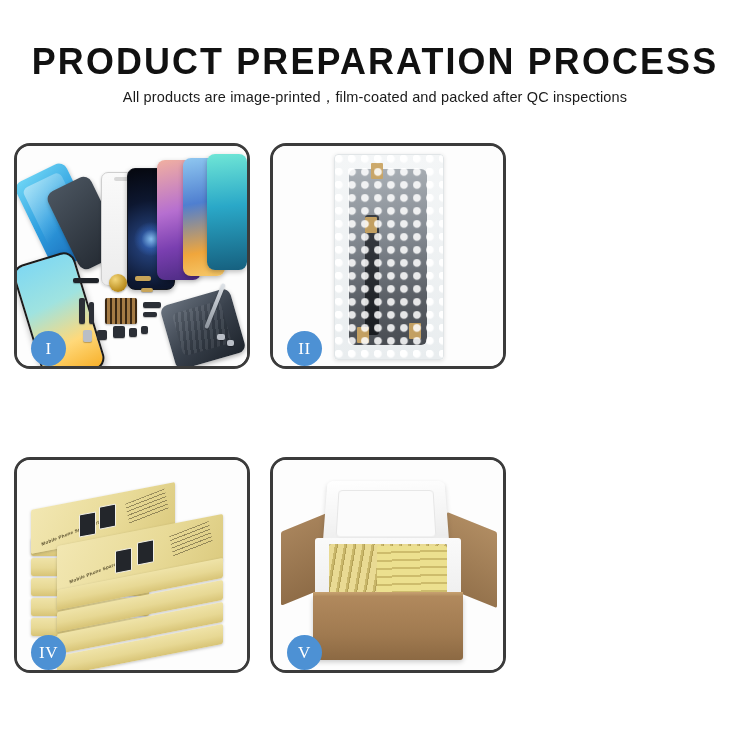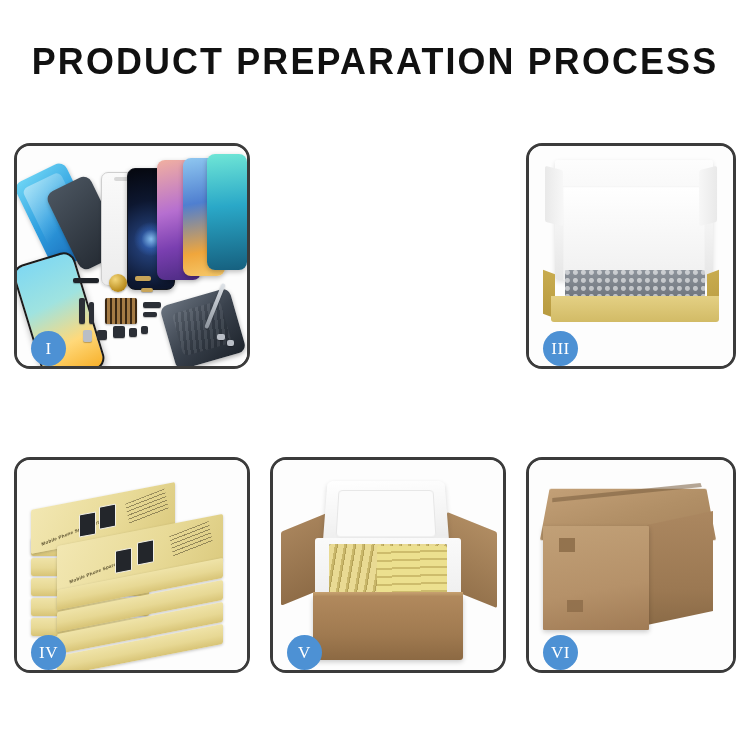--- a/index.html
+++ b/index.html
@@ -413,20 +413,21 @@
     transform:skewY(-12deg);
   }
   .c6-tape1 { left:30px;top:78px;width:16px;height:14px;background:rgba(140,108,72,.85); }
   .c6-tape2 { left:38px;top:140px;width:16px;height:12px;background:rgba(140,108,72,.8); }
 </style>
 </head>
 <body>
 
 <div id="header">
   <div id="page-title">PRODUCT PREPARATION PROCESS</div>
+  <div id="page-subtitle">All products are image-printed，film-coated and packed after QC inspections</div>
 </div>
 
 <div id="steps-grid">
 
   <div class="step-panel c1 r1">
     <div class="panel-clip">
       <div class="scene">
         <div class="ph ph-blue-film"></div>
         <div class="ph ph-dark-under"></div>
         <div class="ph ph-glass"></div>
@@ -451,36 +452,37 @@
         <div class="part" style="left:112px;top:182px;width:8px;height:9px;"></div>
         <div class="part" style="left:124px;top:180px;width:7px;height:8px;"></div>
         <div class="part silver" style="left:200px;top:188px;width:8px;height:6px;"></div>
         <div class="part silver" style="left:210px;top:194px;width:7px;height:6px;"></div>
         <div class="tweezer"></div>
       </div>
     </div>
     <div class="step-badge">I</div>
   </div>
 
-
-  <div class="step-panel c3 r1">
+  <div class="step-panel c2 r1">
     <div class="panel-clip">
       <div class="scene">
-        <div class="box3-tray"></div>
-        <div class="box3-lidfoam"></div>
-        <div class="box3-flapL"></div>
-        <div class="box3-flapR"></div>
-        <div class="box3-bubbles"></div>
-        <div class="box3-sideL"></div>
-        <div class="box3-sideR"></div>
-        <div class="box3-front"></div>
+        <div class="bubble-bag">
+          <div class="bag-inner-screen"></div>
+          <div class="bag-flex"></div>
+          <div class="bag-tape" style="left:36px;top:8px;"></div>
+          <div class="bag-tape" style="left:30px;top:62px;"></div>
+          <div class="bag-tape" style="left:22px;top:172px;"></div>
+          <div class="bag-tape" style="left:74px;top:168px;"></div>
+          <div class="bubble-overlay"></div>
+        </div>
       </div>
     </div>
-    <div class="step-badge">III</div>
+    <div class="step-badge">II</div>
   </div>
+
 
   <div class="step-panel c1 r2">
     <div class="panel-clip">
       <div class="scene">
         <div class="stack">
 
           <div class="sbox" style="left:4px;top:60px;width:118px;height:18px;"></div>
           <div class="sbox" style="left:4px;top:80px;width:118px;height:18px;"></div>
           <div class="sbox" style="left:4px;top:100px;width:118px;height:18px;"></div>
           <div class="sbox" style="left:4px;top:120px;width:118px;height:18px;"></div>
@@ -520,27 +522,14 @@
         <div class="v-inner-dark"></div>
         <div class="v-trays"></div>
         <div class="v-trays2"></div>
         <div class="v-carton-rim"></div>
         <div class="v-carton-front"></div>
       </div>
     </div>
     <div class="step-badge">V</div>
   </div>
 
-  <div class="step-panel c3 r2">
-    <div class="panel-clip">
-      <div class="scene">
-        <div class="c6 c6-top"></div>
-        <div class="c6 c6-top-seam"></div>
-        <div class="c6 c6-side"></div>
-        <div class="c6 c6-front"></div>
-        <div class="c6 c6-tape1"></div>
-        <div class="c6 c6-tape2"></div>
-      </div>
-    </div>
-    <div class="step-badge">VI</div>
-  </div>
 
 </div>
 
 </body></html>

